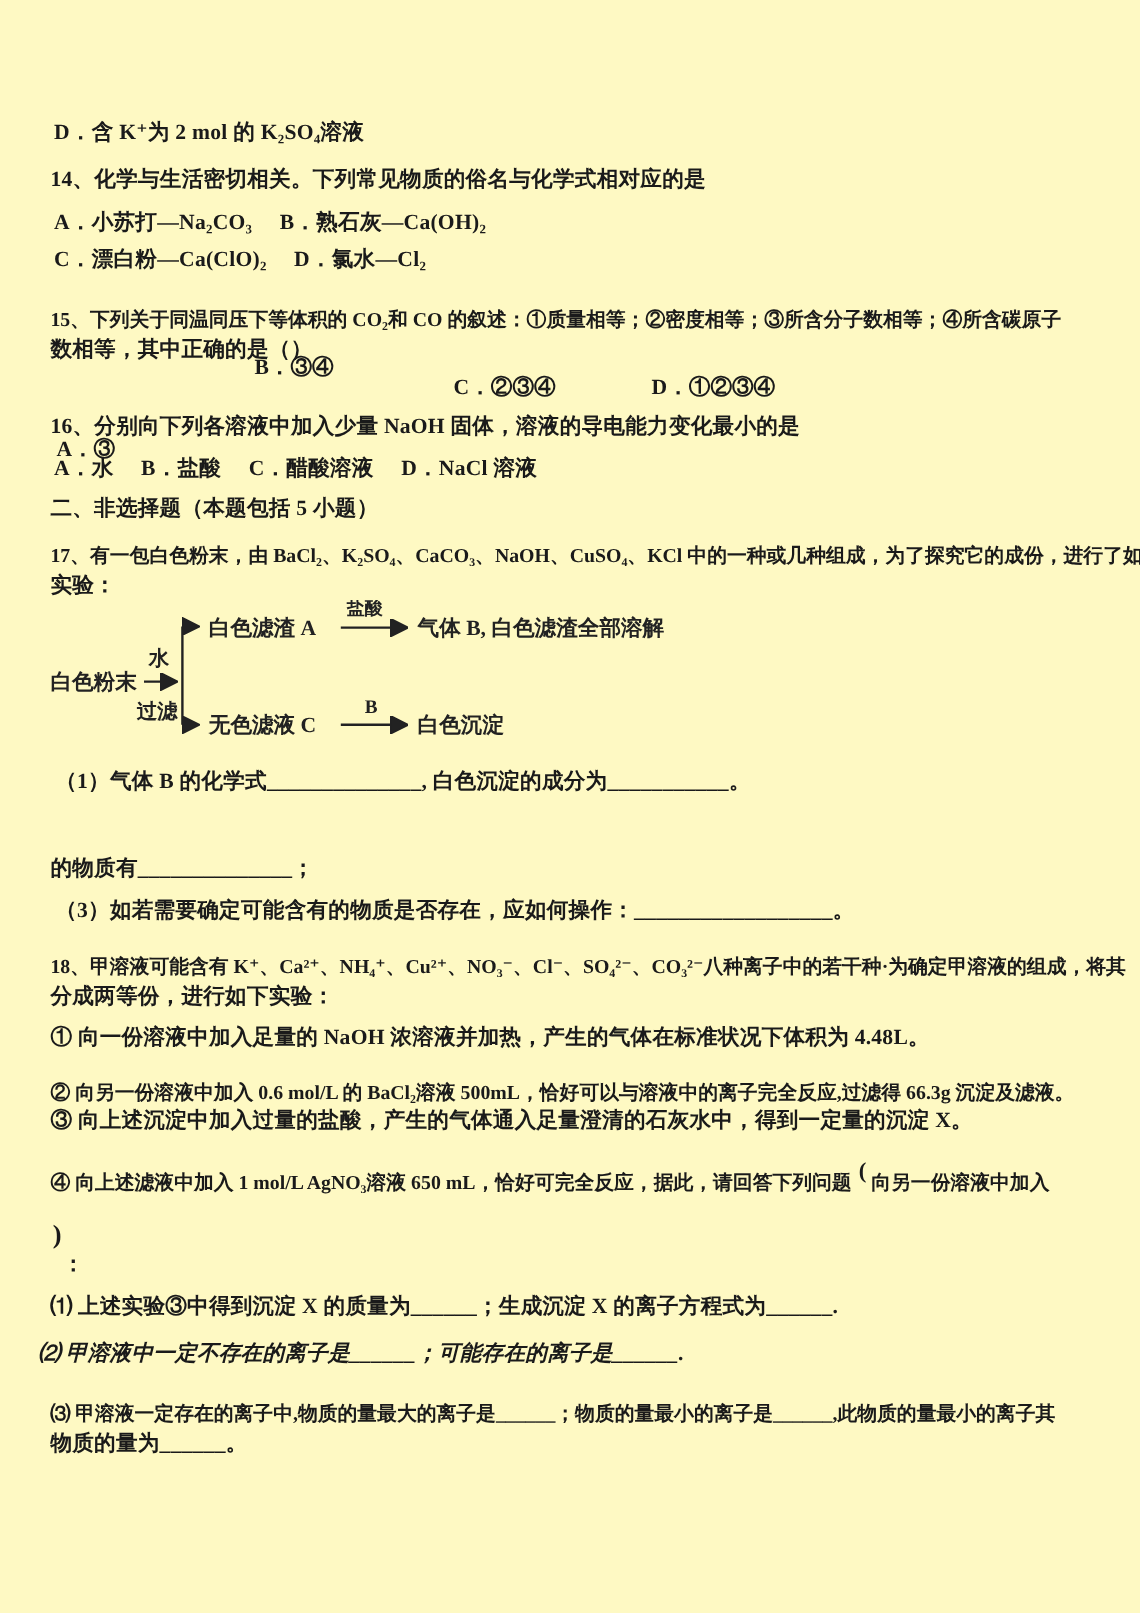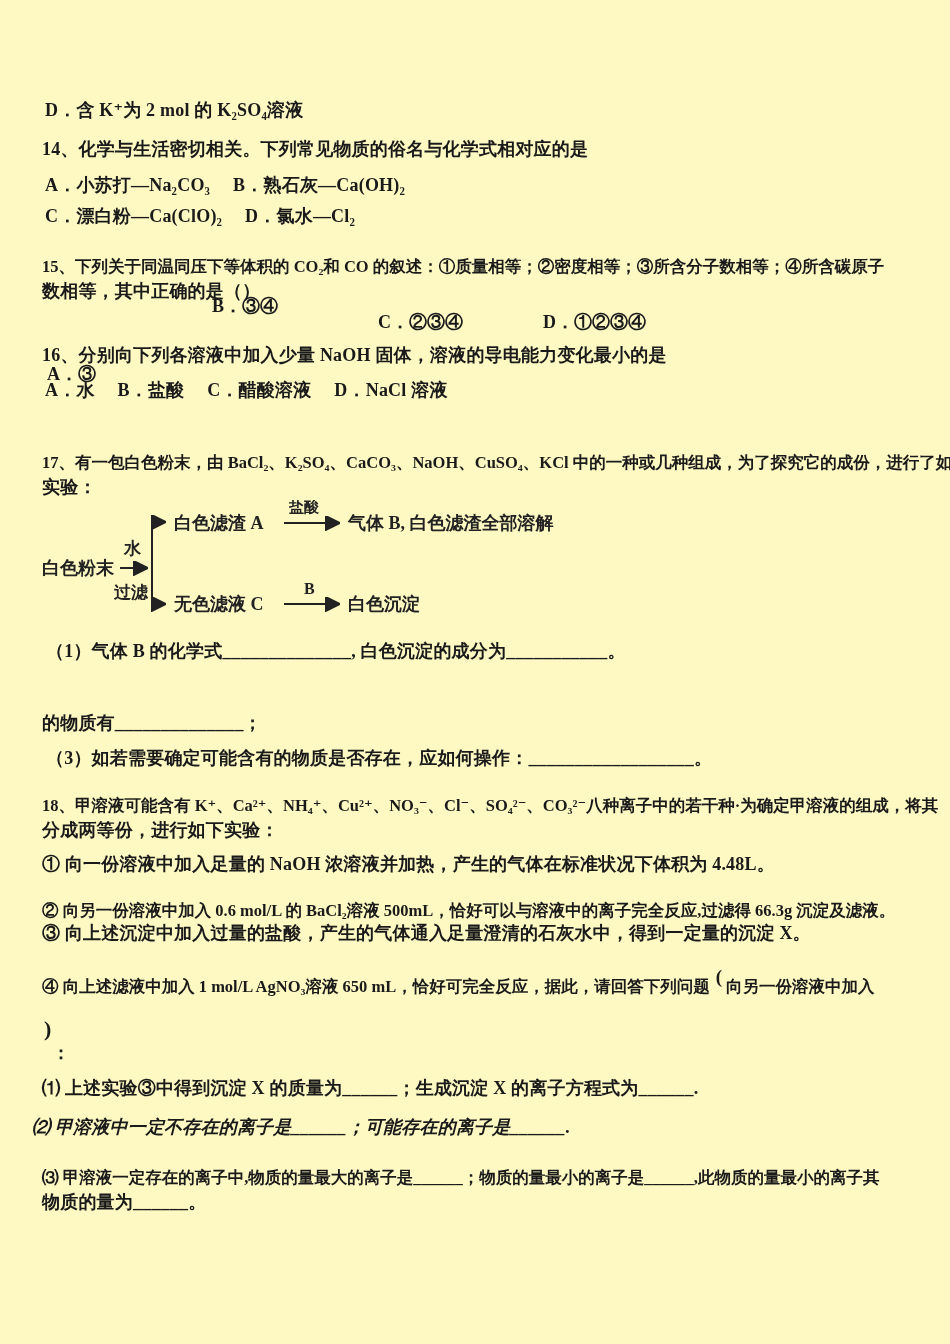--- a/index.html
+++ b/index.html
@@ -41,20 +41,21 @@
   <p class="ln long" style="top:245px; left:42px;">15、下列关于同温同压下等体积的 CO₂和 CO 的叙述：①质量相等；②密度相等；③所含分子数相等；④所含碳原子</p>
   <p class="ln" style="top:281px; left:42px;">数相等，其中正确的是（）</p>
   <span class="opt" style="top:325px; left:47px;margin-top:37px;">A．③</span>
   <span class="opt" style="top:294px; left:212px;">B．③④</span>
   <span class="opt" style="top:310px; left:378px;">C．②③④</span>
   <span class="opt" style="top:310px; left:543px;">D．①②③④</span>
 
   <p class="ln" style="top:345px; left:42px;">16、分别向下列各溶液中加入少量 NaOH 固体，溶液的导电能力变化最小的是</p>
   <p class="ln" style="top:380px; left:45px;">A．水 　B．盐酸 　C．醋酸溶液 　D．NaCl 溶液</p>
 
+  <p class="ln" style="top:413px; left:42px;">二、非选择题（本题包括 5 小题）</p>
 
   <p class="ln long" style="top:441px; left:42px;">17、有一包白色粉末，由 BaCl₂、K₂SO₄、CaCO₃、NaOH、CuSO₄、KCl 中的一种或几种组成，为了探究它的成份，进行了如下</p>
   <p class="ln" style="top:477px; left:42px;">实验：</p>
 
   <svg style="position:absolute; top:500px; left:42px;" width="570" height="128" viewBox="0 0 570 128">
     <defs>
       <marker id="arr" viewBox="0 0 10 10" refX="8.5" refY="5" markerWidth="7.5" markerHeight="7.5" orient="auto">
         <path d="M0,0 L10,5 L0,10 z" fill="#222222" stroke="none"></path>
       </marker>
     </defs>

